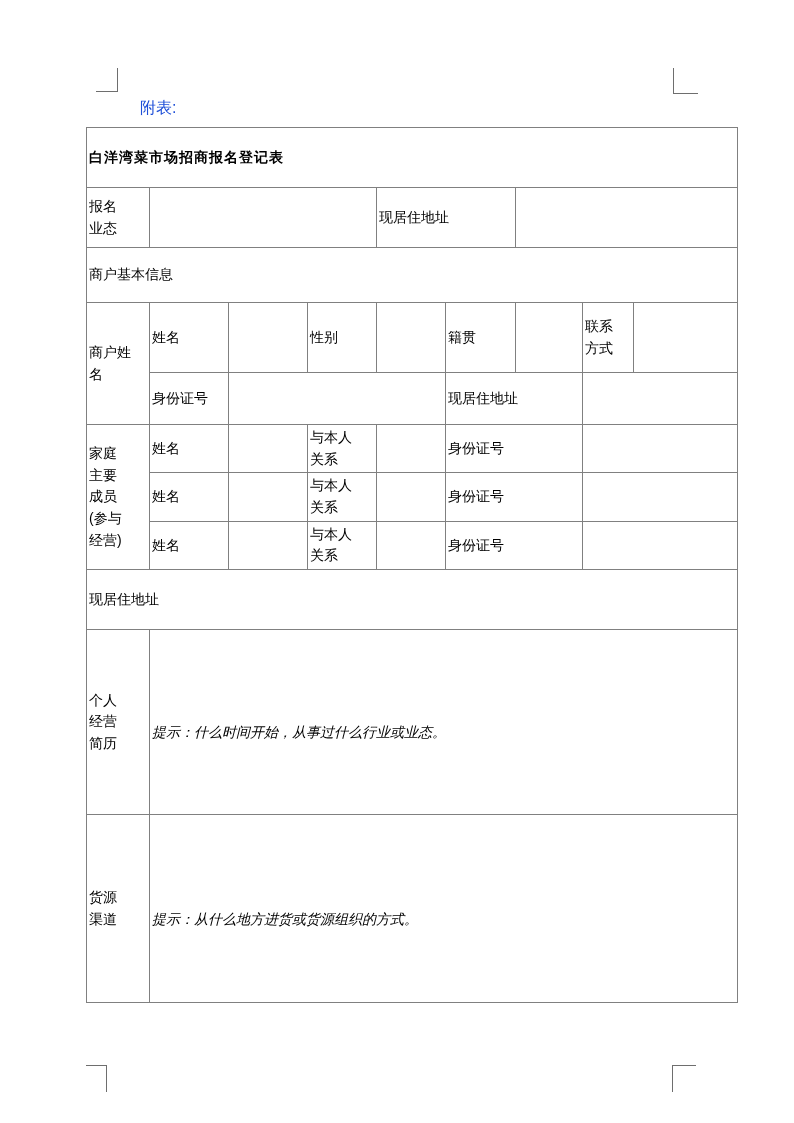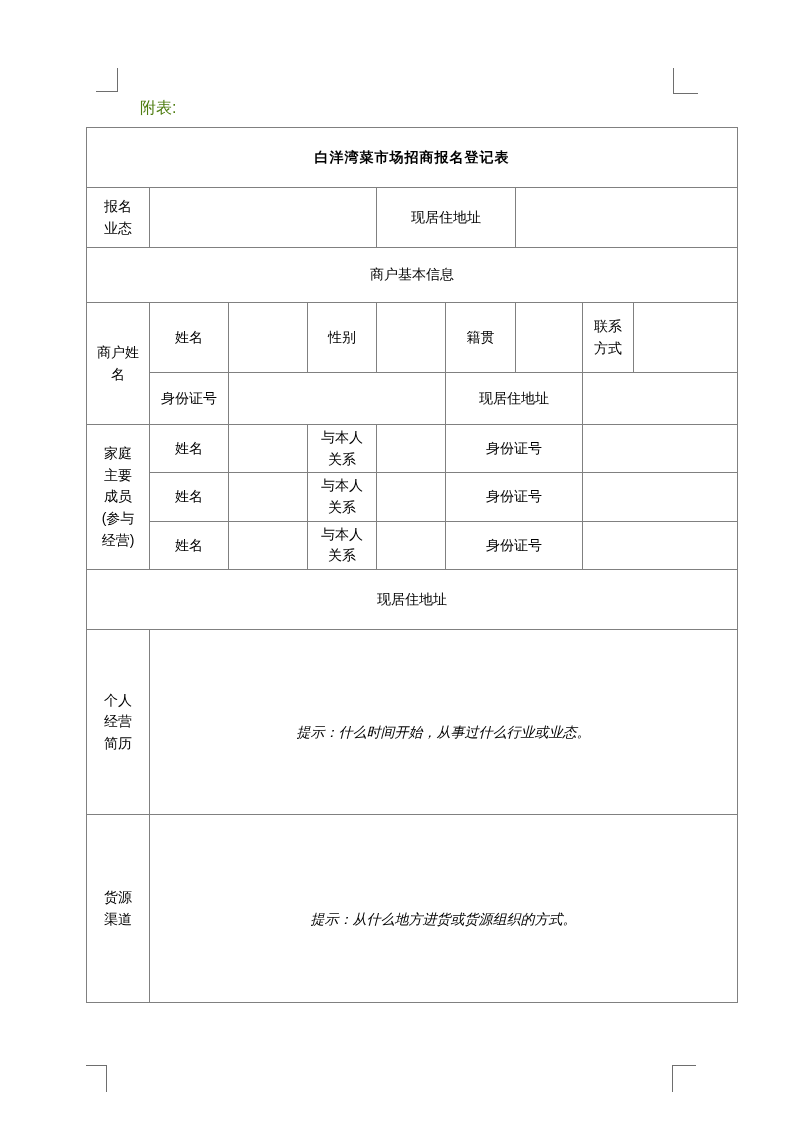--- a/index.html
+++ b/index.html
@@ -18,34 +18,33 @@
   .crop-tl { left: 96px;  top: 68px;   width: 22px; height: 24px; border-right: 1px solid #6e6e6e; border-bottom: 1px solid #6e6e6e; }
   .crop-tr { left: 673px; top: 68px;   width: 25px; height: 26px; border-left: 1px solid #6e6e6e;  border-bottom: 1px solid #6e6e6e; }
   .crop-bl { left: 86px;  top: 1065px; width: 21px; height: 27px; border-top: 1px solid #6e6e6e;   border-right: 1px solid #6e6e6e; }
   .crop-br { left: 672px; top: 1065px; width: 24px; height: 27px; border-top: 1px solid #6e6e6e;   border-left: 1px solid #6e6e6e; }
 
   .annotation {
     position: absolute;
     left: 140px;
     top: 98px;
     font-size: 16px;
-    color: #4d7c0f;
+    color: #1d4ed8;
   }
 
   table.form {
     position: absolute;
     left: 86px;
     top: 127px;
     width: 651px;
     border-collapse: collapse;
     table-layout: fixed;
   }
   table.form td {
     border: 1px solid #808080;
-    text-align: center;
     vertical-align: middle;
     font-size: 14px;
     line-height: 1.55;
     white-space: pre-line;
     padding: 2px;
     overflow: hidden;
     word-break: break-all;
   }
   td.title-cell {
     font-size: 26px;

